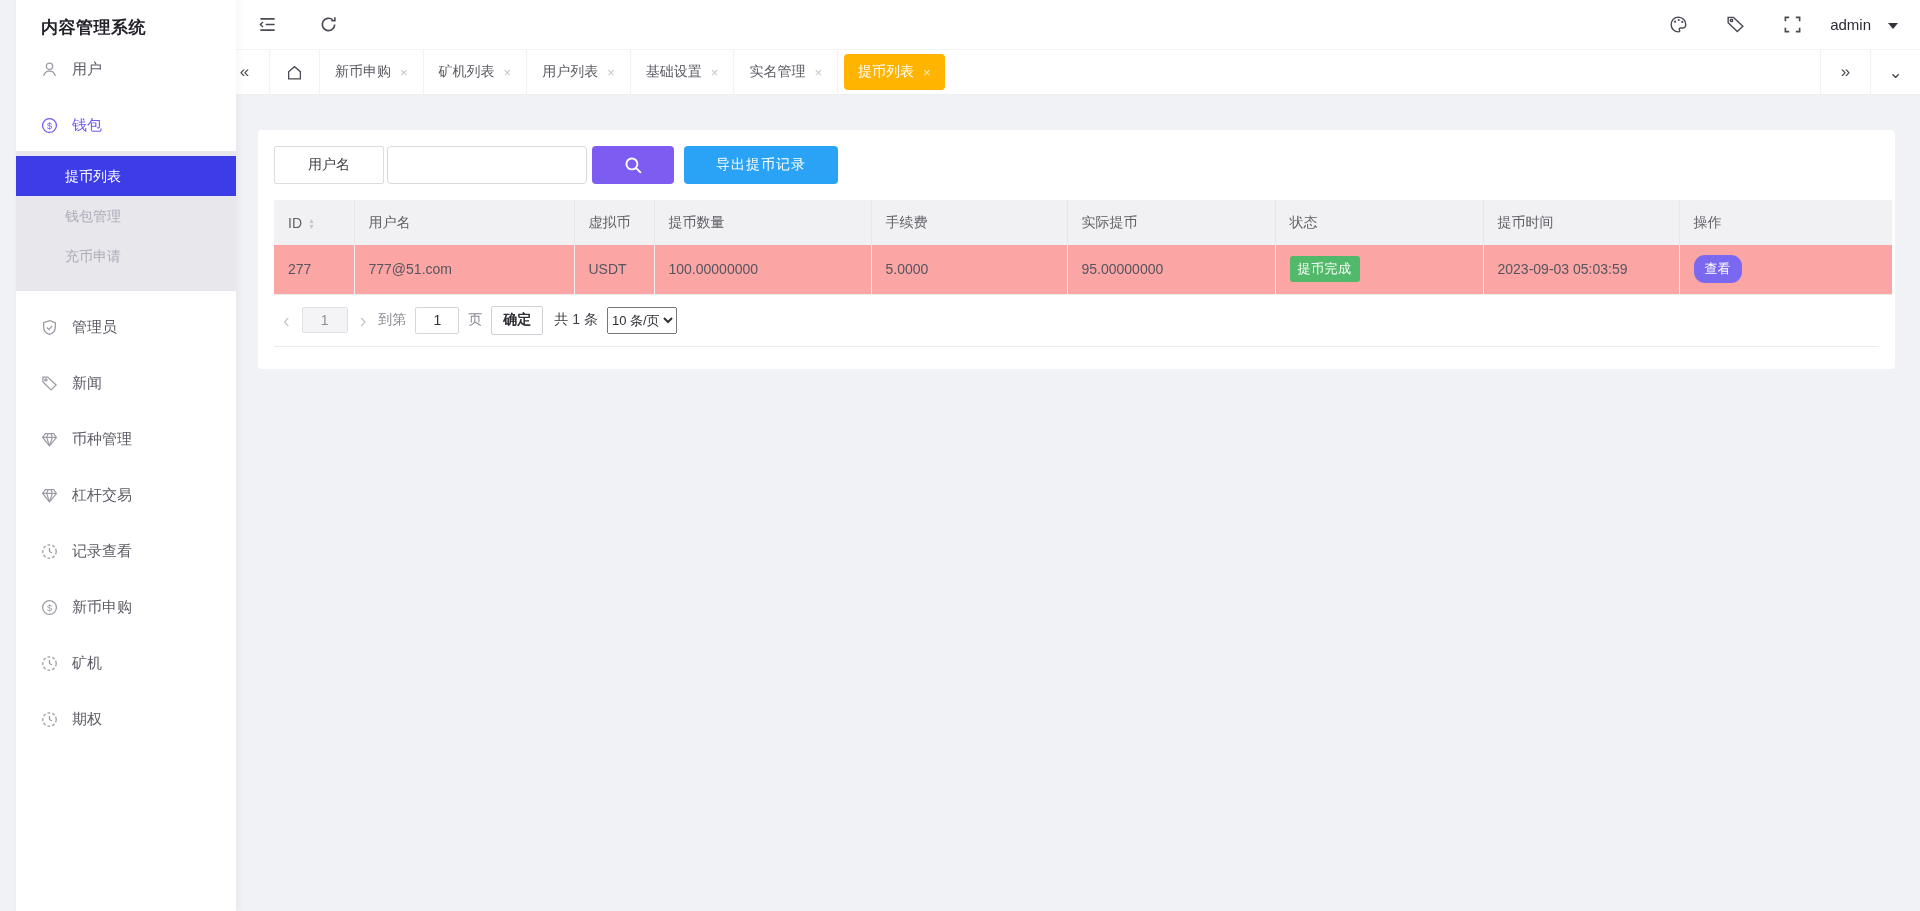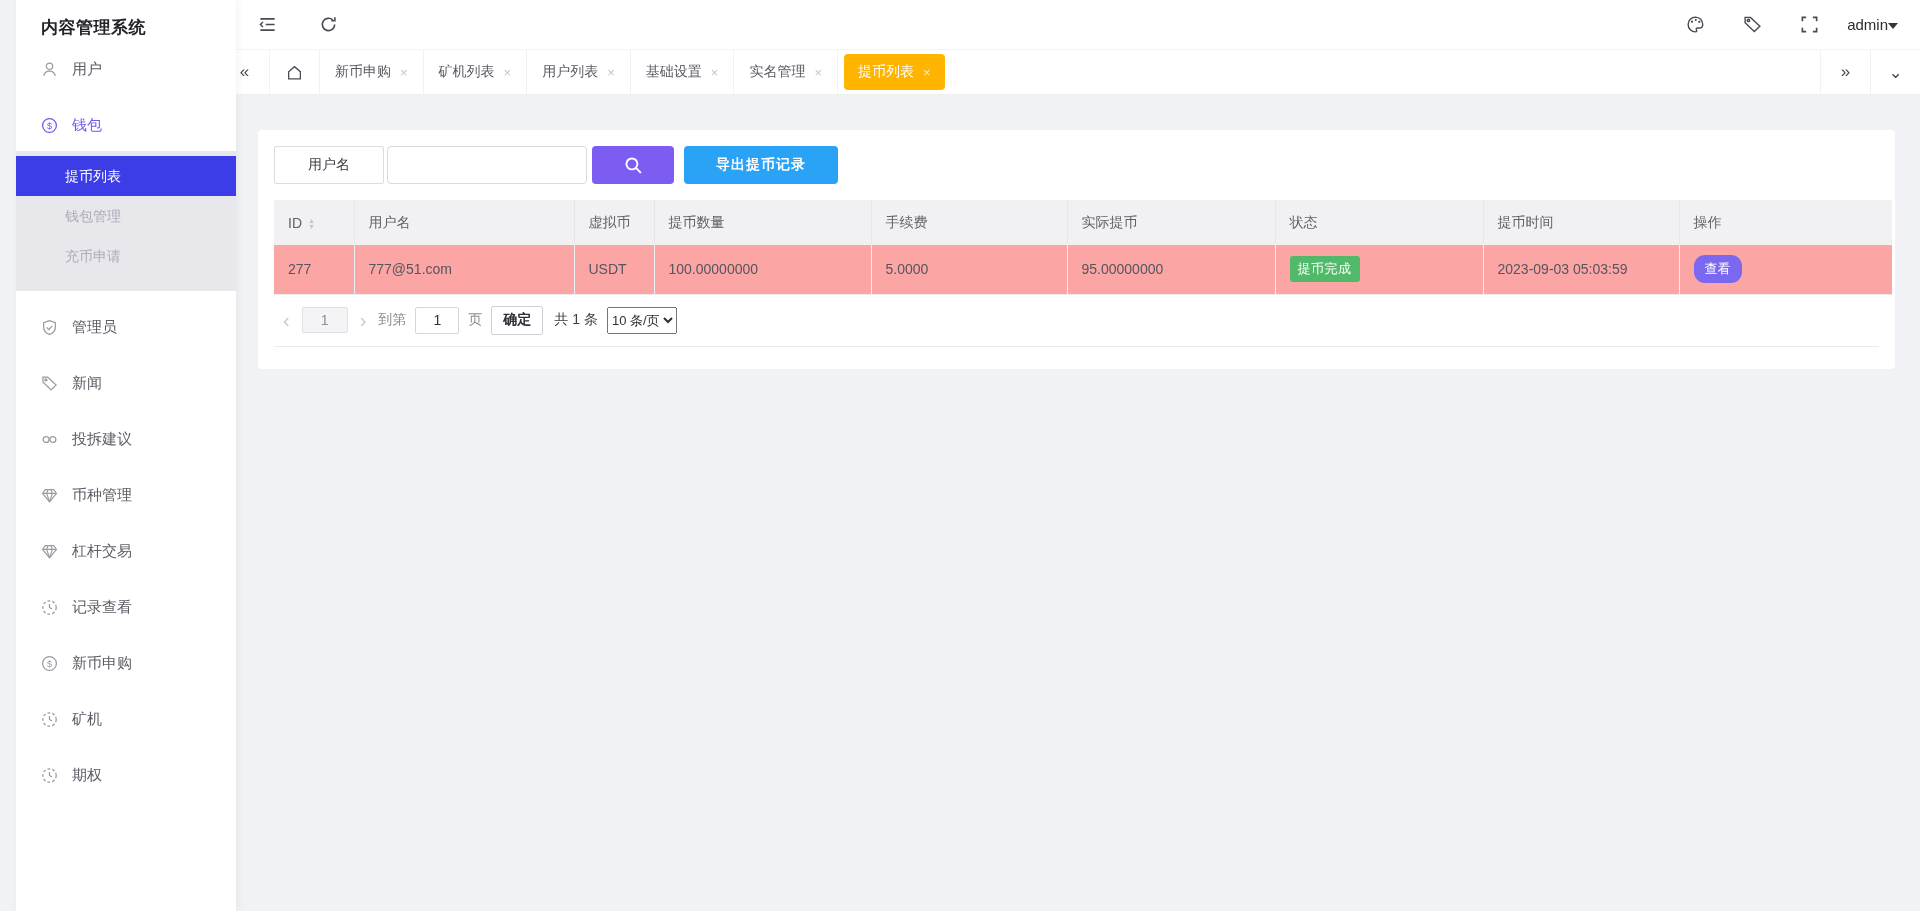--- a/index.html
+++ b/index.html
@@ -36,21 +36,21 @@
   
   .main { margin-left:220px; height:911px; display:flex; flex-direction:column; }
   .toolbar {
     height:50px; background:#fff; display:flex; align-items:center;
     padding:0 22px 0 38px; border-bottom:1px solid #f4f4f6;
   }
   .tbicon { width:19px; height:19px; color:#4a4a55; cursor:pointer; }
   .toolbar .gap40 { width:42px; }
   .toolbar .spacer { flex:1; }
   .toolbar .right-icons { display:flex; align-items:center; gap:38px; margin-right:28px; }
-  .admin-box { display:flex; align-items:center; gap:0; color:#2b2b33; font-size:15px; cursor:pointer; }
+  .admin-box { display:flex; align-items:center; gap:17px; color:#2b2b33; font-size:15px; cursor:pointer; }
   .caret-down { width:0; height:0; border-left:5px solid transparent; border-right:5px solid transparent; border-top:6px solid #33333b; margin-top:2px; }
   
   .tabbar { height:45px; background:#fff; display:flex; align-items:center; border-bottom:1px solid #efeff2; }
   .tab-ctl {
     width:50px; align-self:stretch; display:flex; align-items:center; justify-content:center;
     color:#4a4a55; border-right:1px solid #f2f2f4; cursor:pointer; font-size:17px;
   }
   .tab-ctl.right { border-right:none; border-left:1px solid #f2f2f4; }
   .tab-item {
     align-self:stretch; display:flex; align-items:center; padding:0 15px;
@@ -76,21 +76,21 @@
     margin-left:3px; padding:0 11px; font-size:14px; outline:none; color:#333;
     font-family:inherit;
   }
   .btn-search {
     width:82px; height:38px; background:#7d5cf2; border:none; border-radius:4px;
     margin-left:5px; display:flex; align-items:center; justify-content:center; cursor:pointer;
   }
   .btn-search svg { width:19px; height:19px; color:#fff; }
   .btn-export {
     height:38px; padding:0 32px; background:#2aa2f6; border:none; border-radius:4px;
-    margin-left:10px; color:#fff; font-size:14px; font-weight:bold; cursor:pointer;
+    margin-left:10px; color:#fff; font-size:14px; font-weight:normal; cursor:pointer;
     letter-spacing:1px; font-family:inherit;
   }
   
   table.data { width:100%; border-collapse:collapse; table-layout:fixed; margin-top:16px; }
   table.data th {
     background:#f1f1f4; height:45px; font-weight:normal; text-align:left;
     color:#606066; font-size:14px; padding-left:14px; border-left:1px solid #e7e7eb;
   }
   table.data th:first-child { border-left:none; }
   table.data td {
@@ -183,29 +183,20 @@
     <div class="side-item">
       <span class="micon">
         <svg viewBox="0 0 16 16" fill="none" stroke="currentColor" stroke-width="1.2">
             <path d="M1.8 6.5V2h4.5l7.9 7.5L9.5 14z"></path>
             <circle cx="4.6" cy="4.6" r="1"></circle>
           </svg>
       </span>
       <span>新闻</span>
     </div>
 
-    <div class="side-item">
-      <span class="micon">
-        <svg viewBox="0 0 16 16" fill="none" stroke="currentColor" stroke-width="1.2">
-            <circle cx="4.8" cy="8" r="2.8"></circle>
-            <circle cx="11.2" cy="8" r="2.8"></circle>
-          </svg>
-      </span>
-      <span>投拆建议</span>
-    </div>
 
     <div class="side-item">
       <span class="micon">
         <svg viewBox="0 0 16 16" fill="none" stroke="currentColor" stroke-width="1.1">
             <path d="M4 2.5h8L14.5 6 8 14 1.5 6z"></path>
             <path d="M1.5 6h13M8 14L5.3 6l1.4-3.5M8 14l2.7-8-1.4-3.5"></path>
           </svg>
       </span>
       <span>币种管理</span>
     </div>

